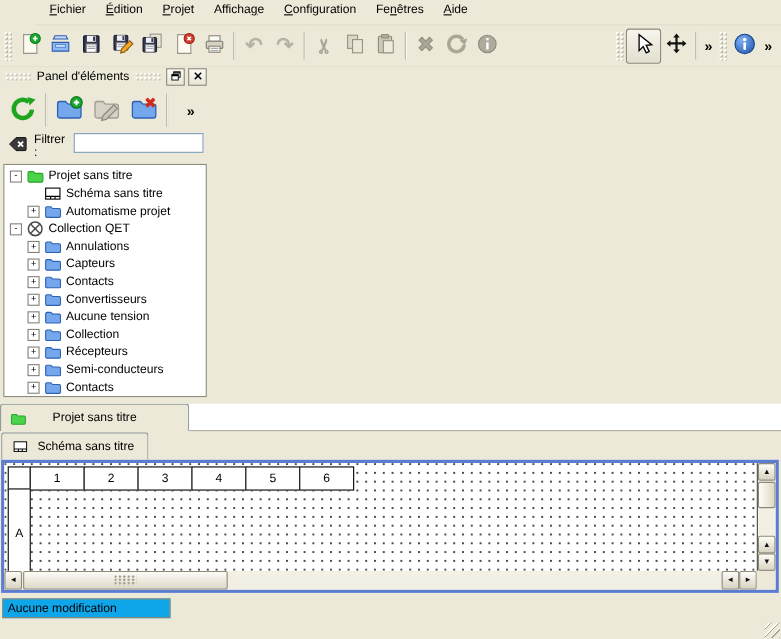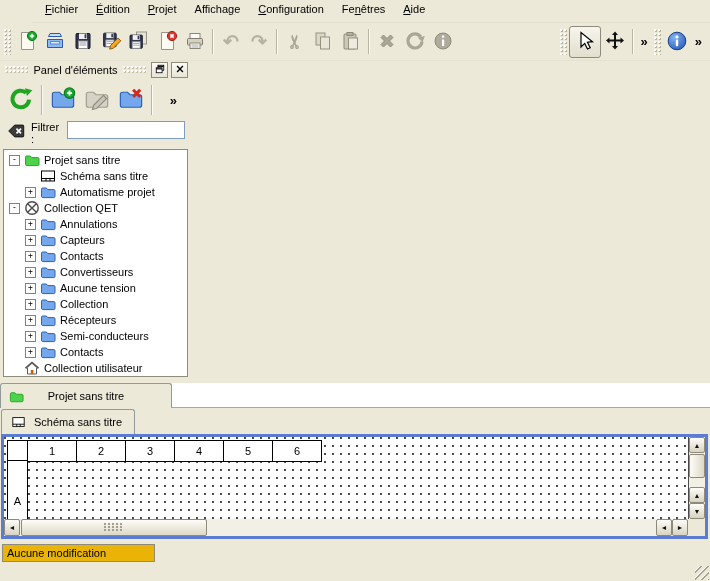--- a/index.html
+++ b/index.html
@@ -98,21 +98,21 @@
   .sbtn.h{width:16px;height:100%;}
   .vthumb{height:24px;margin-top:1px;background:linear-gradient(90deg,#fdfcf7,#ddd9c7);border:1px solid #8e8a7a;
     border-radius:2px;flex:none;box-sizing:border-box;}
   .hthumb{width:186px;margin-left:1px;background:linear-gradient(#fdfcf7,#ddd9c7);border:1px solid #8e8a7a;
     border-radius:2px;flex:none;box-sizing:border-box;display:flex;align-items:center;justify-content:center;}
   .hgrip{width:20px;height:9px;
     background-image:radial-gradient(circle at 1px 1px,#a39f8d 1px,rgba(0,0,0,0) 1.2px);background-size:4px 3px;}
   .strack{flex:1;}
   #scroll-corner{position:absolute;right:0;bottom:0;width:17px;height:17px;background:#ece9d8;}
   
-  #undo-list{flex:1;margin:2px 2px 2px 2px;background:#eab308;border:1px solid #8f8b7b;padding:1px 2px;overflow:hidden;}
+  #undo-list{flex:1;margin:2px 2px 2px 2px;background:#0ea5e9;border:1px solid #8f8b7b;padding:1px 2px;overflow:hidden;}
   .undo-item{padding:1px 2px;white-space:nowrap;}
   
   #statusbar{height:18px;position:relative;}
   #sizegrip{position:absolute;right:1px;bottom:2px;width:14px;height:14px;
     background:repeating-linear-gradient(135deg,rgba(0,0,0,0) 0 3px,#fdfcf7 3px 4px,#a5a191 4px 5px);}
 </style>
 </head>
 <body>
 
 <nav id="menubar">
@@ -448,31 +448,20 @@
           <span class="tree-label">Semi-conducteurs</span>
         </div>
         <div class="tree-row lvl1">
           <span class="expander">+</span>
           <span class="tree-icon">
             <svg viewBox="0 0 16 16">
               <path d="M1.5 5.2c0-.7.5-1.2 1.2-1.2h3.6l1.5 1.6h6c.7 0 1.2.5 1.2 1.2v5.6c0 .7-.5 1.2-1.2 1.2H2.7c-.7 0-1.2-.5-1.2-1.2z" fill="#74a7ec" stroke="#2c61b4"></path>
             </svg>
           </span>
           <span class="tree-label">Contacts</span>
-        </div>
-        <div class="tree-row lvl0">
-          <span class="exp-spacer"></span>
-          <span class="tree-icon">
-            <svg viewBox="0 0 16 16">
-              <path d="M1.5 8.2L8 2.6l6.5 5.6" fill="none" stroke="#5a5a5a" stroke-width="1.8"></path>
-              <path d="M3.5 8v6h9V8" fill="#fff" stroke="#5a5a5a"></path>
-              <rect x="6.8" y="10" width="2.6" height="4" fill="#c06010"></rect>
-            </svg>
-          </span>
-          <span class="tree-label">Collection utilisateur</span>
         </div>
       </div>
   </div>
 
   <div class="vsplit"></div>
 
   <div id="central">
     <div id="project-tabbar">
       <div class="ptab">
         <span class="tab-icon">

